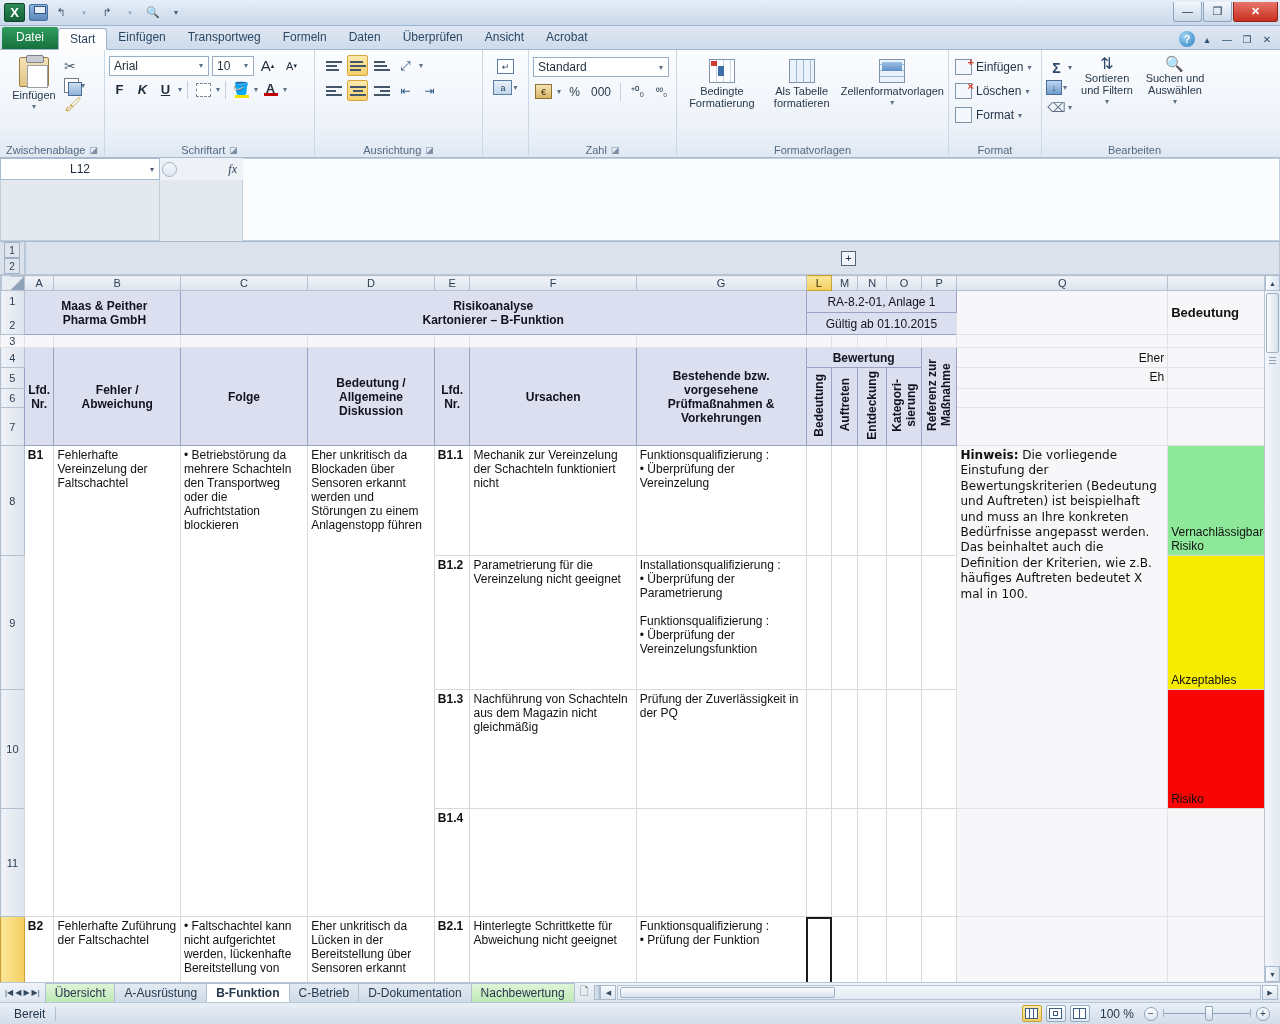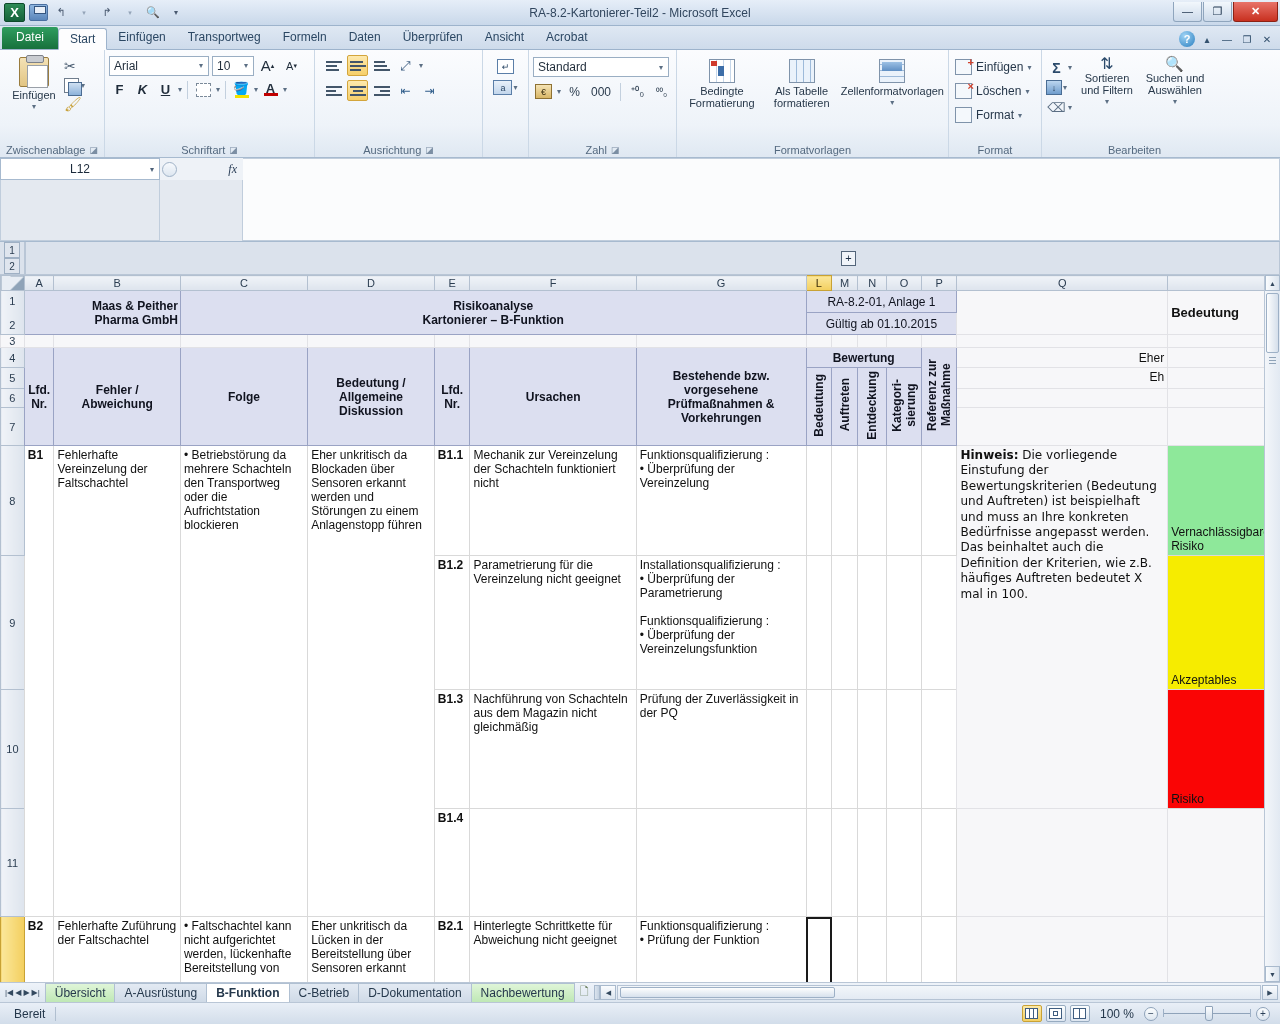--- a/index.html
+++ b/index.html
@@ -432,21 +432,20 @@
       <div class="qat-btn">
           <div class="qat-save"></div>
         </div>
       <div class="qat-btn">↰</div>
       <div class="qat-btn" style="font-size:7px;color:#94a4b8">▾</div>
       <div class="qat-btn">↱</div>
       <div class="qat-btn" style="font-size:7px;color:#94a4b8">▾</div>
       <div class="qat-btn">🔍</div>
       <div class="qat-btn" style="font-size:8px">▾</div>
     </div>
-    <div class="title-text">RA-8.2-Kartonierer-Teil2 - Microsoft Excel</div>
     <div class="winbtns">
       <div class="winbtn">—</div>
       <div class="winbtn">❐</div>
       <div class="winbtn close">✕</div>
     </div>
   </div>
 
   <div class="tabsrow">
     <div class="rtab file">Datei</div>
     <div class="rtab active">Start</div>
@@ -769,21 +768,21 @@
         <td>P</td>
         <td>Q</td>
         <td></td>
       </tr>
 
       <tr>
         <td class="rowhdr" rowspan="2">
           <div>1</div>
               <div style="margin-top:12px">2</div>
         </td>
-        <td class="hdrcell" colspan="2" rowspan="2" style="text-align:right;padding-left:6px;white-space:pre-line;">Maas &amp; Peither
+        <td class="hdrcell" colspan="2" rowspan="2" style="text-align:center;padding-left:6px;white-space:pre-line;">Maas &amp; Peither
 Pharma GmbH</td>
         <td class="hdrcell" colspan="5" rowspan="2" style="white-space:pre-line;">Risikoanalyse
 Kartonierer – B-Funktion</td>
         <td class="hdrcell" colspan="5" style="height:22px;font-weight:normal">RA-8.2-01, Anlage 1</td>
         <td class="cell" rowspan="2" style="background:#f7f7f9;border:1px solid #e2e2e6"></td>
         <td class="cell bold" rowspan="2" style="background:#f7f7f9;border:1px solid #e2e2e6;font-size:13px;vertical-align:middle">Bedeutung</td>
       </tr>
       <tr>
         <td class="hdrcell" colspan="5" style="height:22px;font-weight:normal">Gültig ab 01.10.2015</td>
       </tr>

